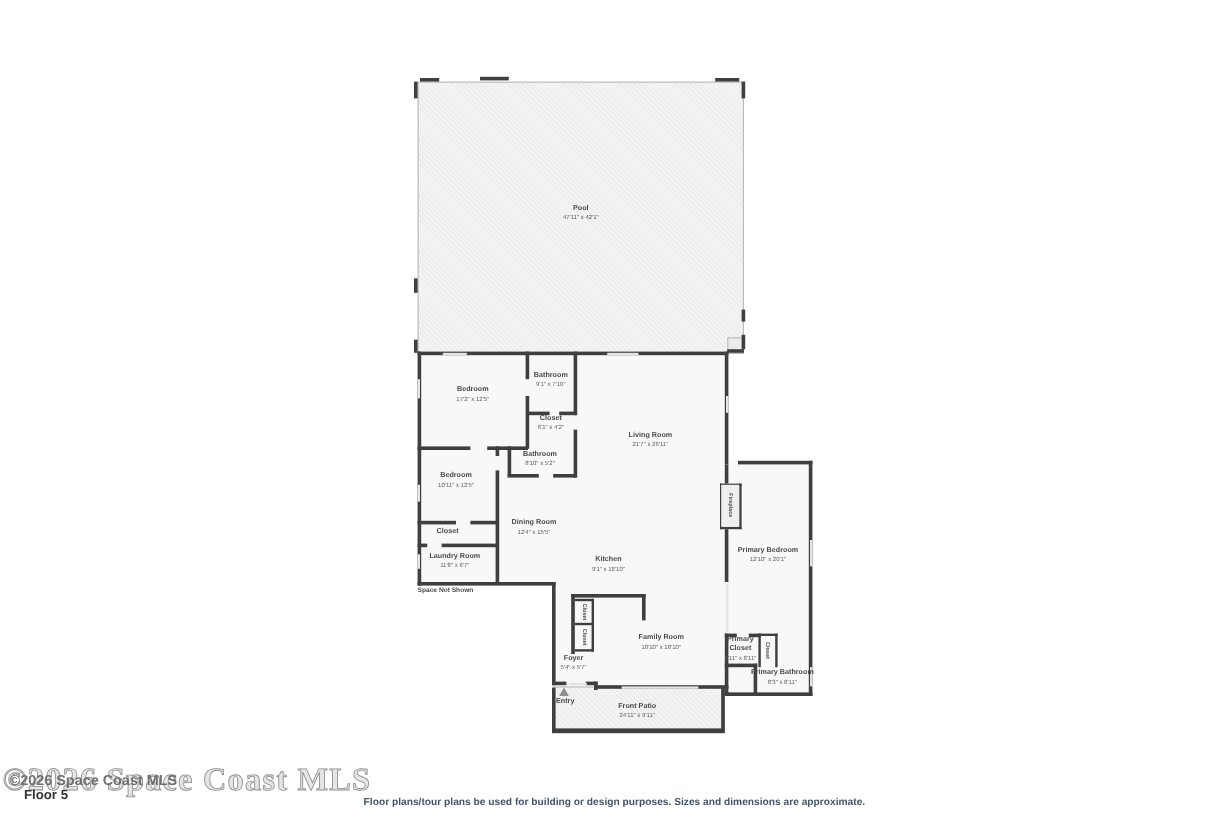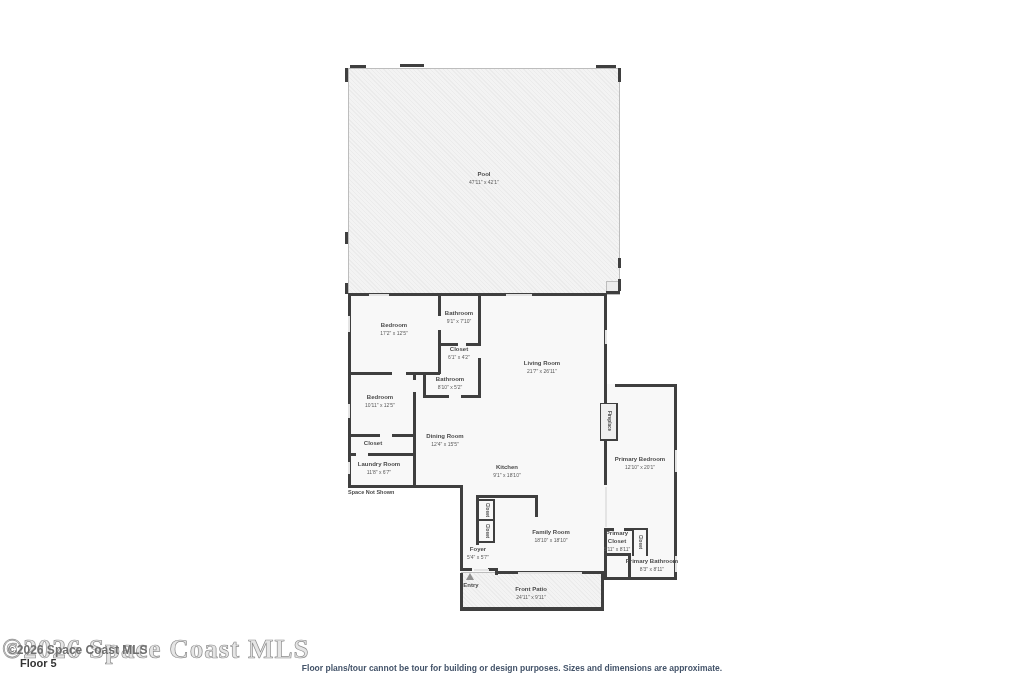--- a/index.html
+++ b/index.html
@@ -219,15 +219,15 @@
   <div class="entry-tri" style="left:466px;top:573px;"></div>
   <div class="rlabel" style="left:471px;top:586px;">
     <span class="rname">Entry</span>
   </div>
 
   <div class="note" style="left:348px;top:489px;">Space Not Shown</div>
 
   <div id="watermark-large">©2026 Space Coast MLS</div>
   <div id="watermark-small">©2026 Space Coast MLS</div>
   <div id="floor-label">Floor 5</div>
-  <div id="disclaimer">Floor plans/tour cannot be tour for building or design purposes. Sizes and dimensions are approximate.</div>
+  <div id="disclaimer">Floor plans/tour plans be used for building or design purposes. Sizes and dimensions are approximate.</div>
 
 </div>
 
 </body></html>

